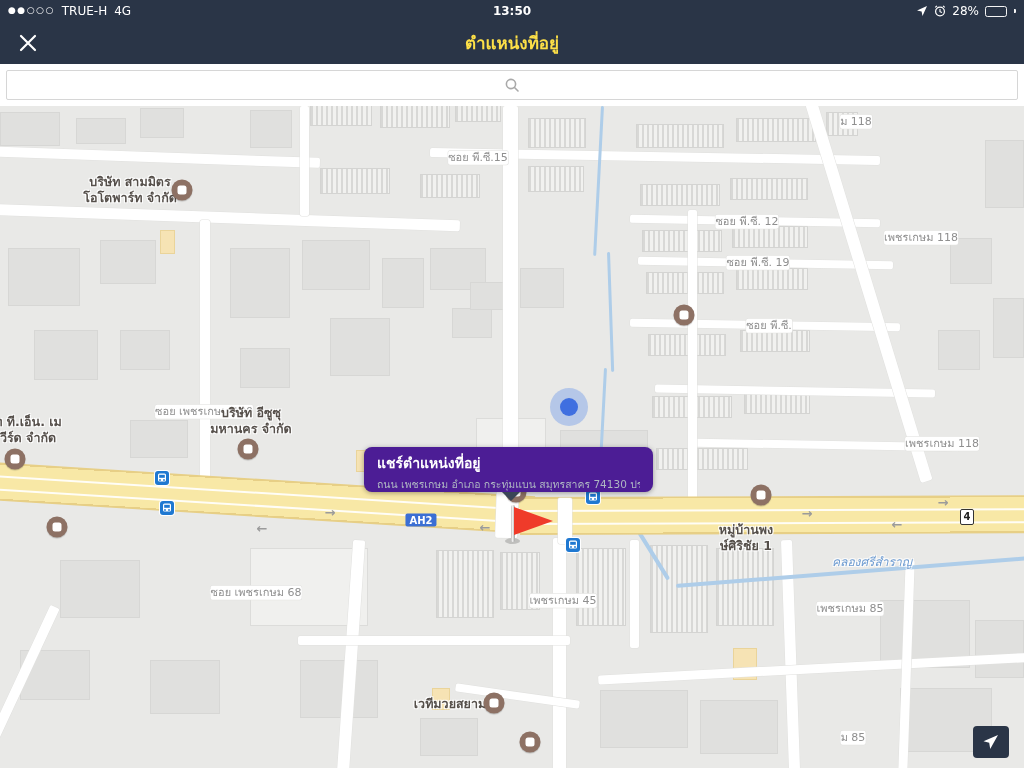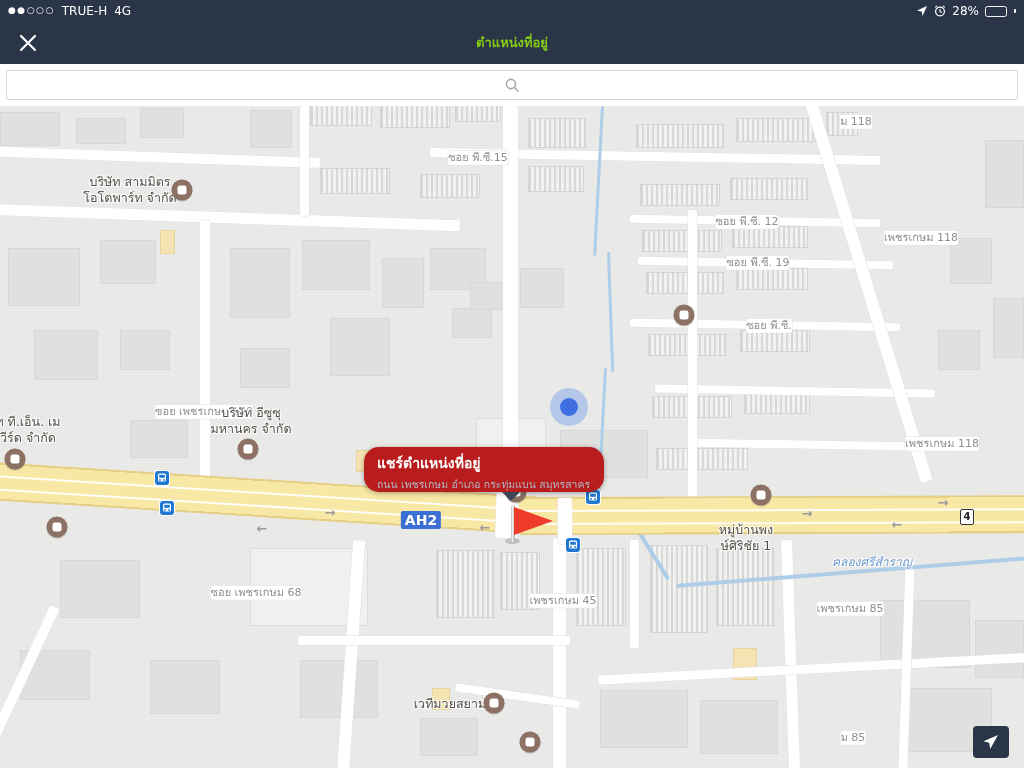--- a/index.html
+++ b/index.html
@@ -13,21 +13,21 @@
   .sb-dots{font-size:9px;letter-spacing:1.5px;position:relative;top:-1px;}
   .sb-center{position:absolute;left:0;right:0;text-align:center;font-weight:bold;pointer-events:none;}
   .sb-right{display:flex;align-items:center;gap:6px;z-index:1;}
   .batt{position:relative;width:22px;height:11px;border:1px solid rgba(255,255,255,.95);border-radius:2.5px;padding:1px;}
   .batt-fill{height:100%;background:#fff;border-radius:1px;}
   .batt-tip{width:2px;height:4px;background:rgba(255,255,255,.95);border-radius:0 1px 1px 0;margin-left:1px;}
 
   
   .header{position:absolute;left:0;top:22px;width:1024px;height:42px;background:#2a3547;z-index:59;}
   .hdr-title{position:absolute;left:0;right:0;top:0;height:42px;line-height:42px;text-align:center;
-    color:#84cc16;font-size:13px;font-weight:bold;}
+    color:#fde047;font-size:17px;font-weight:bold;}
   .close-btn{position:absolute;left:14px;top:8px;width:28px;height:28px;background:none;border:none;cursor:pointer;padding:0;}
 
   
   .searchwrap{position:absolute;left:0;top:64px;width:1024px;height:42px;background:#fff;z-index:58;padding:6px 6px;}
   .searchbox{position:relative;width:100%;height:30px;border:1px solid #d6d6d6;border-radius:2px;background:#fff;}
   .searchbox input{position:absolute;inset:0;border:none;outline:none;width:100%;height:100%;background:transparent;padding:0 30px;font-size:13px;}
   .search-ico{position:absolute;left:50%;top:50%;transform:translate(-50%,-50%);pointer-events:none;}
 
   
   .map{position:absolute;left:0;top:106px;width:1024px;height:662px;overflow:hidden;background:#e9e9e7;cursor:grab;}
@@ -38,57 +38,58 @@
   .bldg.yellow{background:#f6e3b4;border:1px solid #ead49a;}
   .road{background:#fff;border-radius:2px;box-shadow:0 0 0 0.5px #e1e1df;}
   .canal{background:#aecde9;border-radius:2px;}
   .hwy{background:linear-gradient(#e7cf86 0 2px,#f8e8a6 2px calc(100% - 2px),#e7cf86 calc(100% - 2px));transform-origin:left center;}
   .hwy .lane{left:0;width:100%;height:2px;background:rgba(255,255,255,.9);}
   .arrow{color:#9b9b9b;font-size:13px;font-weight:bold;transform:translate(-50%,-50%);}
 
   .lbl{transform:translate(-50%,-50%) rotate(var(--r,0deg));white-space:pre-line;text-align:center;line-height:1.3;
     text-shadow:-1px -1px 0 rgba(255,255,255,.85),1px -1px 0 rgba(255,255,255,.85),-1px 1px 0 rgba(255,255,255,.85),1px 1px 0 rgba(255,255,255,.85);}
   .lbl.road{font-size:11px;color:#8f8f8f;white-space:nowrap;}
-  .lbl.poi{font-size:12.5px;color:#554f4a;}
+  .lbl.poi{font-size:12.5px;color:#554f4a;font-weight:bold;}
   .lbl.water{font-size:12px;color:#6d9bd1;font-style:italic;white-space:nowrap;}
 
   .poi-mark{width:21px;height:21px;border-radius:50%;background:#8d7164;transform:translate(-50%,-50%);box-shadow:0 1px 1px rgba(0,0,0,.2);}
   .poi-mark::after{content:"";position:absolute;left:6px;top:6px;width:9px;height:9px;background:#fff;border-radius:2.5px;}
   .bus{width:14px;height:14px;border-radius:3px;background:#1f78d1;transform:translate(-50%,-50%);box-shadow:0 0 0 1px #fff;}
   .shield{transform:translate(-50%,-50%);font-weight:bold;text-align:center;}
-  .shield.blue{background:#3b6fd4;color:#fff;font-size:14px;padding:1px 4px;border-radius:2px;}
+  .shield.blue{background:#3b6fd4;color:#fff;font-size:10px;padding:1px 4px;border-radius:2px;}
   .shield.white{background:#fff;border:1.5px solid #333;color:#222;font-size:10px;width:14px;height:16px;line-height:13px;border-radius:2px;}
 
   .halo{left:569px;top:301px;width:38px;height:38px;border-radius:50%;background:rgba(118,157,233,.45);transform:translate(-50%,-50%);}
   .mydot{left:569px;top:301px;width:18px;height:18px;border-radius:50%;background:#3f6fe0;transform:translate(-50%,-50%);}
 
   .flag{left:505px;top:397px;width:50px;height:45px;}
   .flag .base{left:0px;top:35px;width:15px;height:6px;border-radius:50%;background:rgba(0,0,0,.18);}
   .flag .pole{left:6px;top:2px;width:4px;height:37px;background:linear-gradient(90deg,#bfbfbf,#f2f2f2 40%,#9e9e9e);border-radius:2px;}
   .flag .cloth{left:9px;top:4px;width:0;height:0;border-top:14px solid transparent;border-bottom:14px solid transparent;border-left:39px solid #ef3b2a;}
 
-  .tooltip{left:364px;top:341px;width:240px;height:45px;background:#b91c1c;border-radius:15px;
+  .tooltip{left:364px;top:341px;width:289px;height:45px;background:#4c1d95;border-radius:8px;
     box-shadow:0 1px 5px rgba(0,0,0,.35);padding:5px 13px;cursor:pointer;z-index:40;}
   .tooltip::after{content:"";position:absolute;left:138px;top:45px;border-left:9px solid transparent;border-right:9px solid transparent;border-top:9px solid #3a4556;}
   .tt-title{position:static;color:#fff;font-size:14px;font-weight:bold;white-space:nowrap;}
   .tt-sub{position:static;color:#aeb6c2;font-size:10.5px;margin-top:2px;white-space:nowrap;overflow:hidden;}
   .navbtn{left:973px;top:620px;width:36px;height:32px;background:#2a3547;border:none;border-radius:4px;
     cursor:pointer;z-index:42;display:flex;align-items:center;justify-content:center;}
 </style>
 </head>
 <body>
 
 <div class="screen">
 
   <div class="statusbar">
     <div class="sb-left">
       <span class="sb-dots">●●○○○</span>
       <span>TRUE-H</span>
       <span>4G</span>
     </div>
+    <div class="sb-center"><span>13:50</span></div>
     <div class="sb-right">
       <svg width="12" height="12" viewBox="0 0 12 12">
         <path d="M11 1 L6.5 11 L5.6 6.4 L1 5.5 Z" fill="#fff"></path>
       </svg>
       <svg width="12" height="12" viewBox="0 0 12 12">
         <circle cx="6" cy="6.5" r="4.4" fill="none" stroke="#fff" stroke-width="1.2"></circle>
         <path d="M6 4 L6 6.7 L8 7.6" fill="none" stroke="#fff" stroke-width="1.1"></path>
         <path d="M1.2 2.4 L3 0.9 M10.8 2.4 L9 0.9" stroke="#fff" stroke-width="1.2"></path>
       </svg>
       <span>28%</span>

